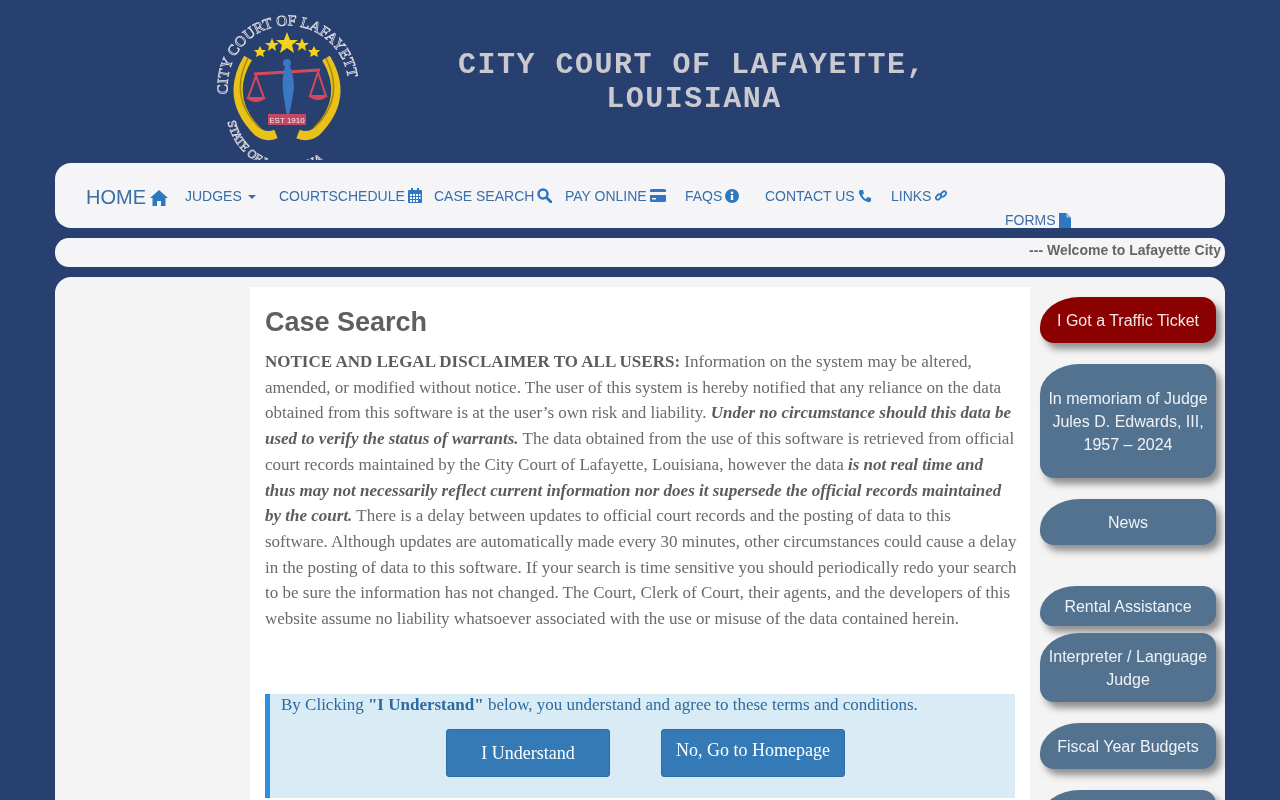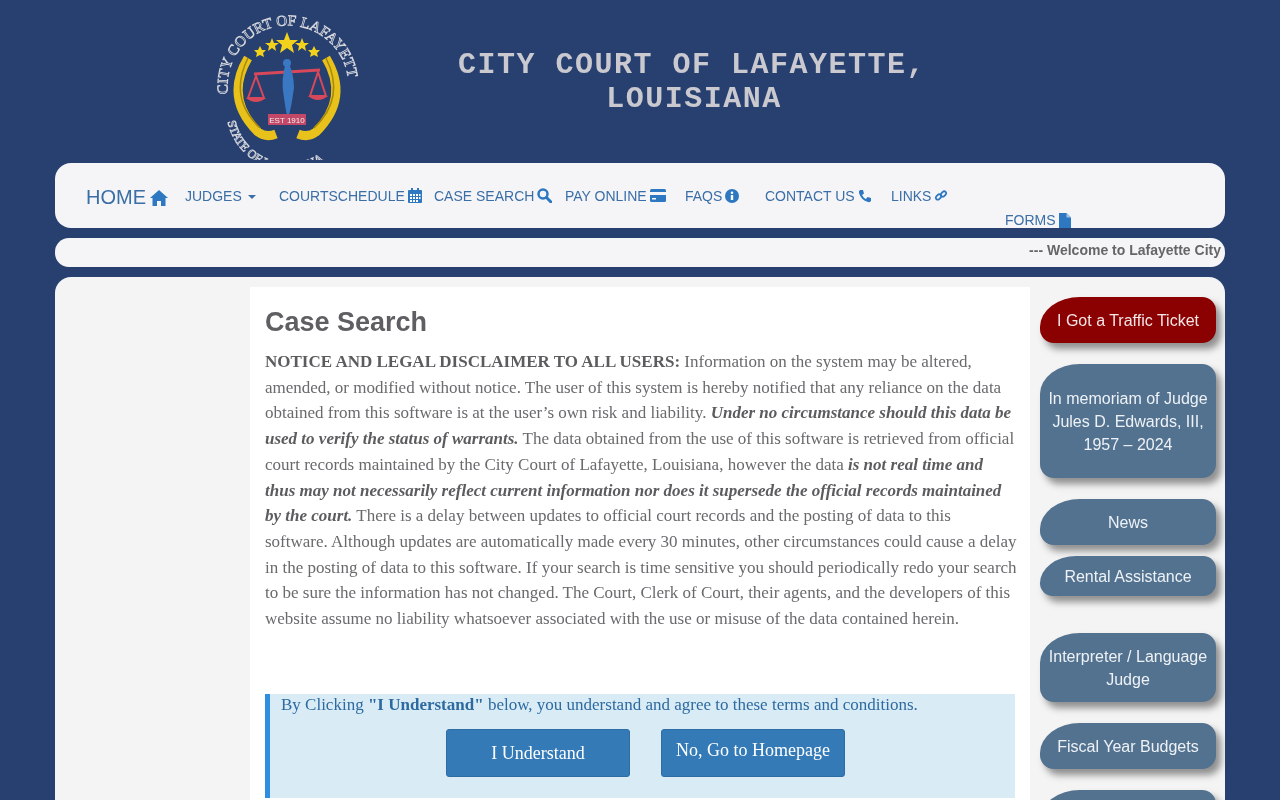--- a/index.html
+++ b/index.html
@@ -43,21 +43,21 @@
   .disclaimer .emph { font-weight: bold; font-style: italic; color: #5c5c5f; }
 
   .agree-box { position: absolute; left: 265px; top: 694px; width: 750px; height: 104px;
     background: #d9ecf6; border-left: 5px solid #2e8fe0; }
   .agree-text { position: absolute; left: 11px; top: 1px; font-family: "Liberation Serif", serif;
     font-size: 17px; color: #2d6aa0; white-space: nowrap; }
   .agree-text b { color: #2d6aa0; }
   .btn { position: absolute; background: #337ab7; color: #fff; border: 1px solid #2e6da4;
     border-radius: 3px; font-family: "Liberation Serif", serif; font-size: 18px; cursor: pointer;
     display: flex; justify-content: center; }
-  .btn-agree { left: 176px; top: 35px; width: 184px; height: 48px; align-items: center; }
+  .btn-agree { left: 176px; top: 35px; width: 164px; height: 48px; align-items: center; }
   .btn-home { left: 391px; top: 35px; width: 184px; height: 48px; align-items: flex-start; padding-top: 10px; }
 
   
   .side-btn { position: absolute; left: 1040px; width: 176px; color: #eef2f7; font-size: 16px;
     text-align: center; line-height: 23px; display: flex; align-items: center; justify-content: center;
     background: #52728f; border-radius: 40px 14px 14px 14px / 30px 14px 14px 14px;
     box-shadow: 5px 6px 7px rgba(60,60,60,0.55); cursor: pointer; padding: 0 8px; }
   .side-btn.red { background: #8b0000; color: #f3e6e6; }
 </style>
 </head>
@@ -215,16 +215,16 @@
 
 <div class="agree-box">
   <div class="agree-text"><span>By Clicking </span><b>"I Understand"</b><span> below, you understand and agree to these terms and conditions.</span></div>
   <button class="btn btn-agree">I Understand</button>
   <button class="btn btn-home">No, Go to Homepage</button>
 </div>
 
 <div class="side-btn red" style="top:297px;height:46px;">I Got a Traffic Ticket</div>
 <div class="side-btn" style="top:364px;height:114px;">In memoriam of Judge Jules D. Edwards, III, 1957 – 2024</div>
 <div class="side-btn" style="top:499px;height:46px;">News</div>
-<div class="side-btn" style="top:556px;height:40px;">Rental Assistance</div>
+<div class="side-btn" style="top:586px;height:40px;">Rental Assistance</div>
 <div class="side-btn" style="top:633px;height:69px;">Interpreter / Language Judge</div>
 <div class="side-btn" style="top:723px;height:46px;">Fiscal Year Budgets</div>
 <div class="side-btn" style="top:790px;height:46px;"></div>
 
 </body></html>

